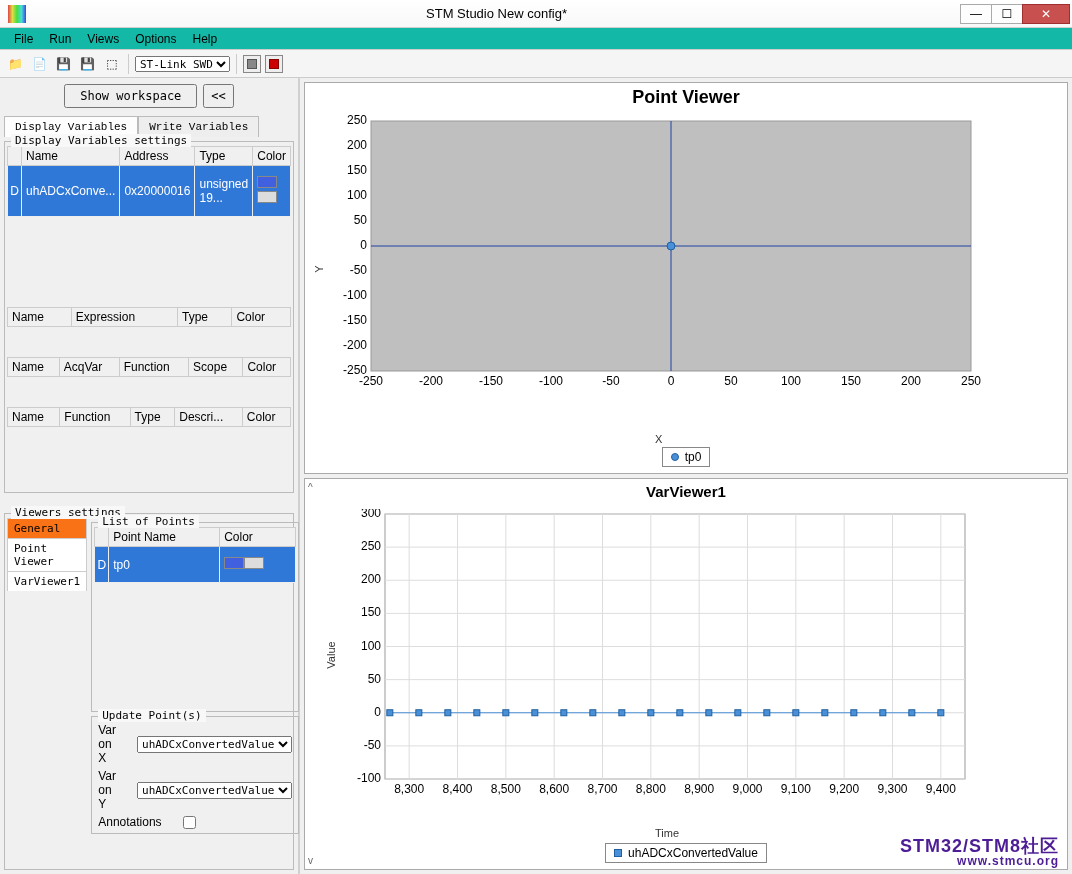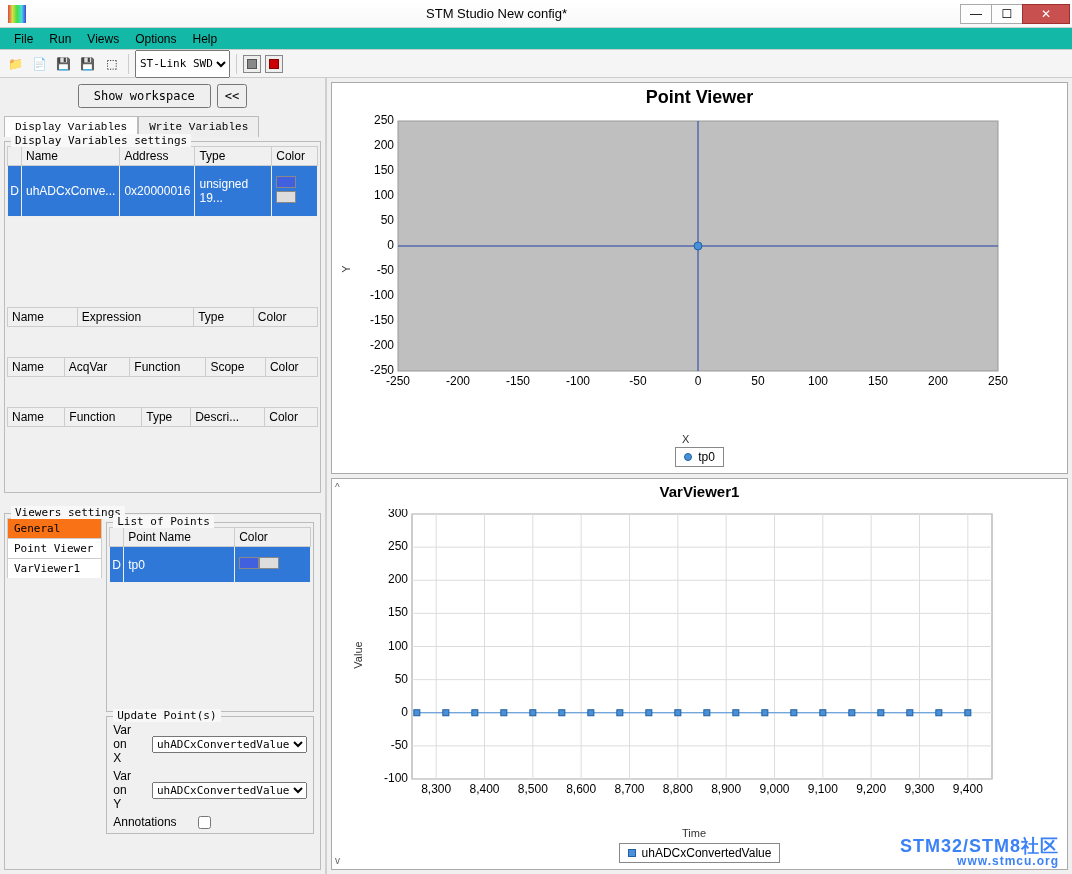--- a/index.html
+++ b/index.html
@@ -8,26 +8,26 @@
 .titlebar .app-icon { width: 18px; height: 18px; margin: 0 6px; background: linear-gradient(90deg, #d44, #dd4, #4d4, #4dd, #44d); }
 .titlebar .title { flex: 1; text-align: center; font-size: 13px; }
 .titlebar .win-btns { display: flex; }
 .titlebar .win-btn { width: 32px; height: 20px; border: 1px solid #aaa; background: #fdfdfd; display:flex; align-items:center; justify-content:center; margin-left: -1px;}
 .titlebar .win-btn.close { background: #c8504f; border-color:#a03030; color:#fff; width: 48px;}
 .menubar { height: 22px; background: #14b8a6; border-bottom: 1px solid #ccc; display: flex; align-items: center; padding: 0 6px; gap: 0; }
 .menubar span { padding: 2px 8px; }
 .toolbar { height: 28px; background: #f5f5f5; border-bottom: 1px solid #ccc; display: flex; align-items: center; padding: 0 6px; gap: 4px; }
 .toolbar .tbtn { width: 20px; height: 20px; border: 1px solid transparent; display:flex;align-items:center;justify-content:center;}
 .toolbar .sep { width: 1px; height: 20px; background: #ccc; margin: 0 2px; }
-.toolbar select { font-family: monospace; font-size: 11px; height: 28px; }
+.toolbar select { font-family: monospace; font-size: 11px; height: 16px; }
 .rec-btn { width:18px; height:18px; border:1px solid #888; background:#eee; display:flex;align-items:center;justify-content:center;}
 .rec-btn.red > span { width:10px;height:10px;background:#c00;border:1px solid #800;}
 .rec-btn.gray > span { width:10px;height:10px;background:#888;border:1px solid #555;}
 .main { display: flex; height: calc(874px - 28px - 22px - 28px); }
-.left { width: 327px; border-right: 2px solid #d0d0d0; display:flex; flex-direction:column; }
+.left { width: 300px; border-right: 2px solid #d0d0d0; display:flex; flex-direction:column; }
 .right { flex: 1; display:flex; flex-direction:column; padding: 4px; gap: 4px; }
 .workspace-bar { padding: 6px; display:flex; justify-content:center; gap:6px; }
 .workspace-bar button { padding: 3px 14px; font-family: monospace; }
 .workspace-bar .small { padding: 3px 6px; }
 .tabs { display: flex; padding: 2px 4px 0 4px; }
 .tab { padding: 4px 10px; border: 1px solid #bbb; background: #fdfdfd; border-bottom: none; font-family: Liberation Mono, monospace; font-size: 11px;}
 .tab.inactive { background: #eee; }
 .fieldset { border: 1px solid #bbb; margin: 4px; padding: 4px 2px 2px 2px; position: relative; }
 .fieldset > .legend { position: absolute; top: -8px; left: 6px; background: #f8f8f8; padding: 0 4px; font-family: monospace; font-size: 11px;}
 .grid { width: 100%; border-collapse: collapse; font-family: monospace; font-size: 11px; background:#fff;}
@@ -45,21 +45,21 @@
 .update-row select { flex:1; font-family: monospace; font-size:11px;}
 .chart-title { font-size: 18px; font-weight: bold; text-align: center; padding: 4px; }
 .chart-area { background: #fff; border: 1px solid #aaa; flex: 1; position: relative; }
 .chart-top { height: 400px; }
 .chart-bot { flex: 1; display:flex; flex-direction:column;}
 .axis-label { position:absolute; font-size:11px; color:#333;}
 .legend-box { display:flex; justify-content:center; padding:2px;}
 .legend-box .li { border:1px solid #888; padding:2px 8px; display:flex; align-items:center; gap:6px; font-size:11px;}
 .legend-marker { width:8px;height:8px;background:#4a90d8;border:1px solid #2060a0;}
 .collapse-arrow { position:absolute; top:3px; left:3px; font-size:10px; color:#666;}
-.watermark { position:absolute; right:8px; bottom:2px; color:#3b82f6; font-size:18px; font-weight:bold; letter-spacing:1px; text-align:right; line-height:1;}
+.watermark { position:absolute; right:8px; bottom:2px; color:#4c1d95; font-size:18px; font-weight:bold; letter-spacing:1px; text-align:right; line-height:1;}
 .watermark .sub { font-size:12px; font-weight:bold;}
 svg { display:block; }
 </style>
 </head>
 <body>
 
 <div class="titlebar">
   <div class="app-icon"></div>
   <div class="title">STM Studio New config*</div>
   <div class="win-btns">

